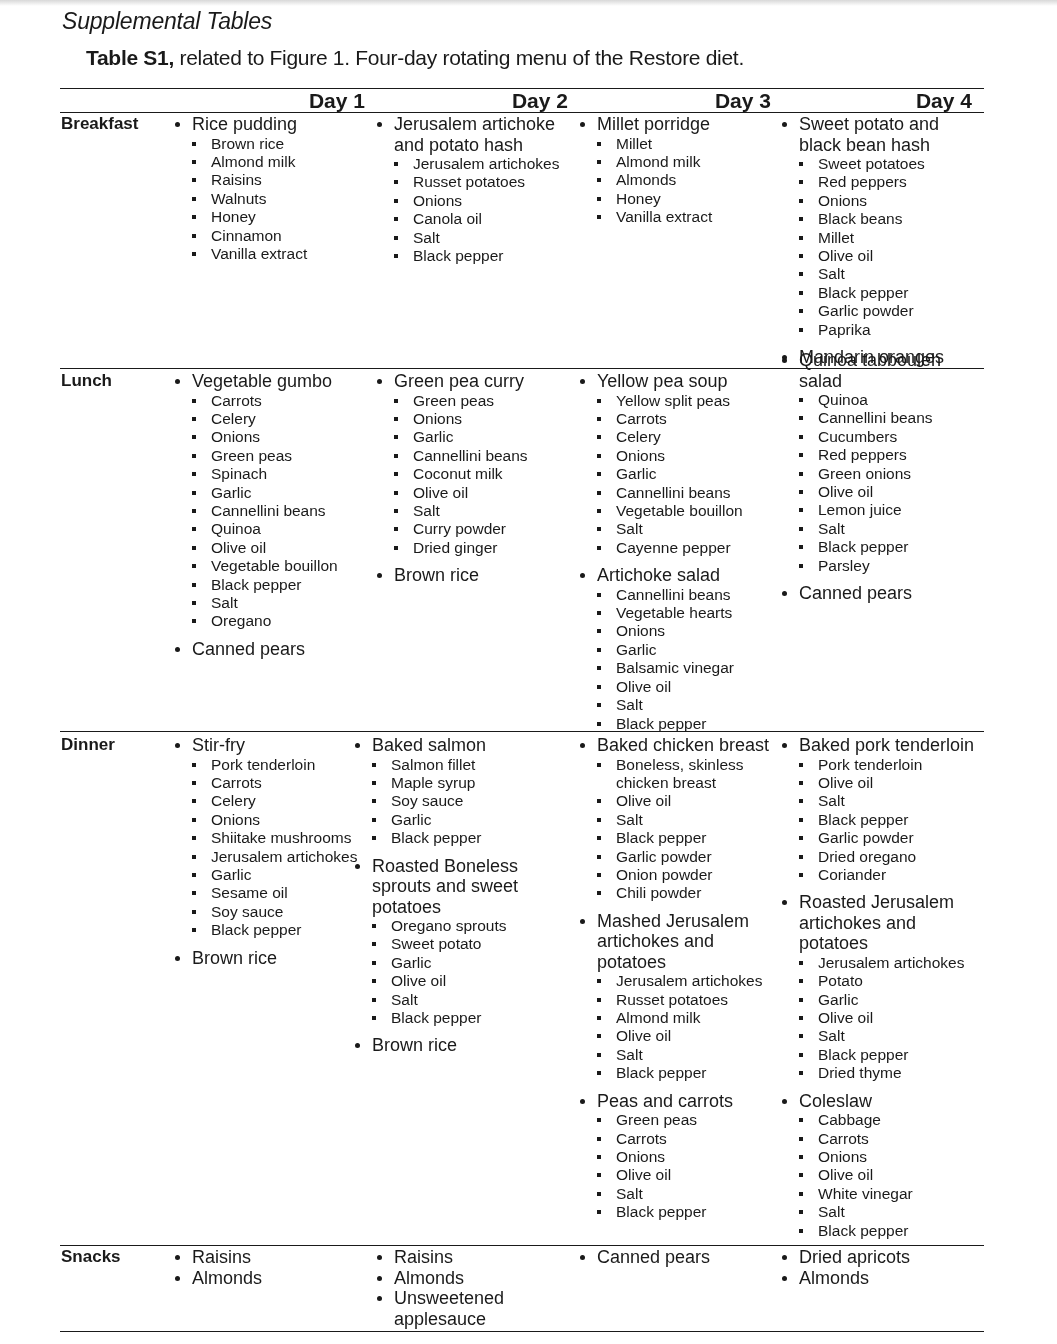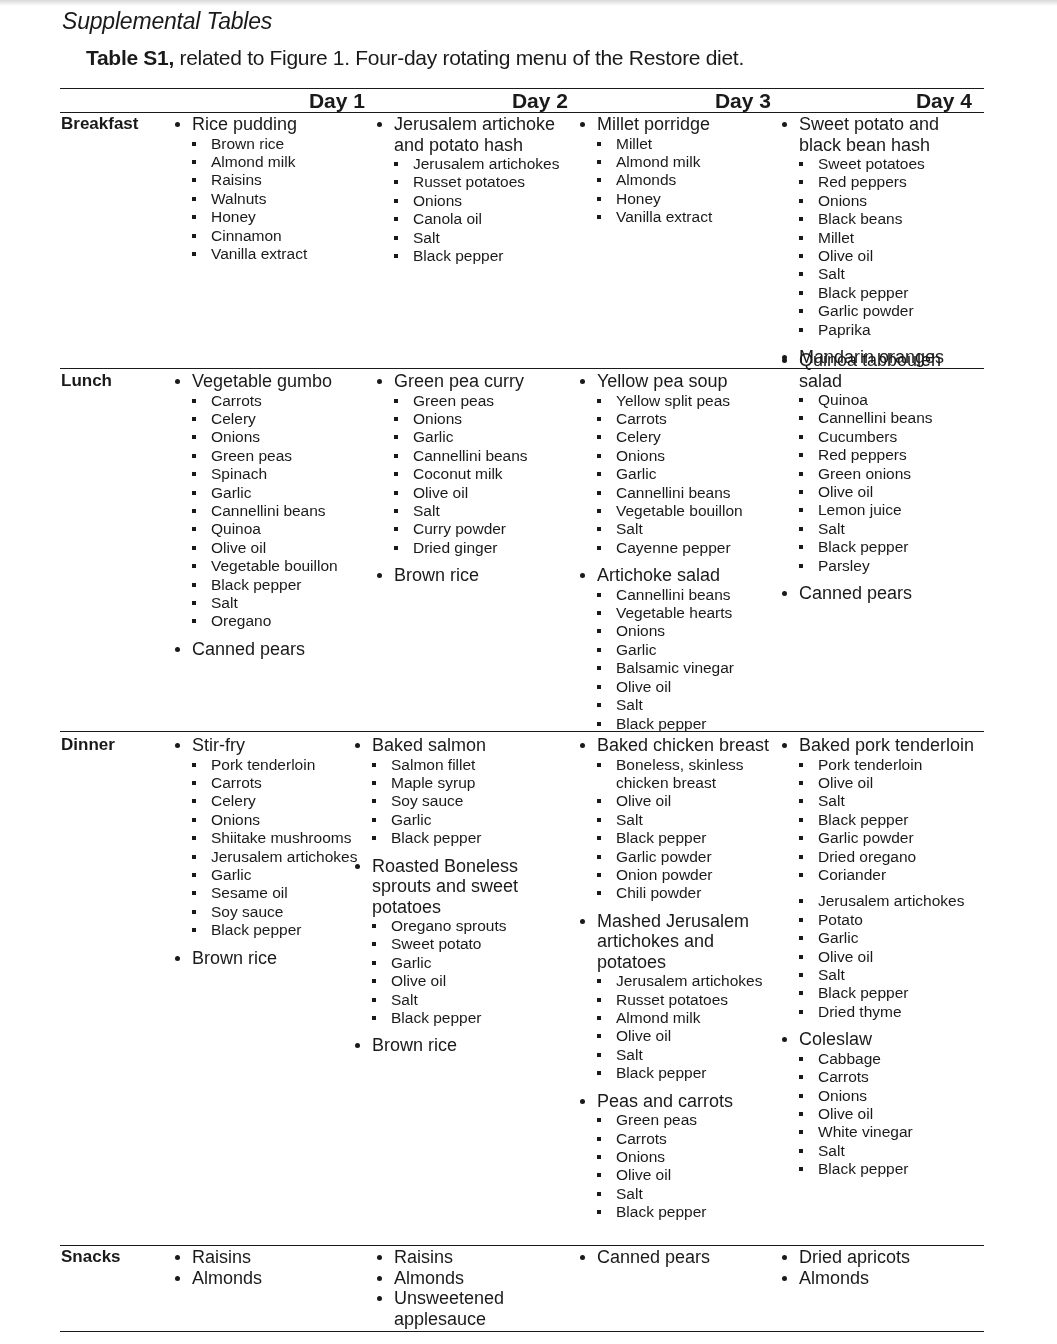--- a/index.html
+++ b/index.html
@@ -315,20 +315,21 @@
         <li class="ing">Pork tenderloin</li>
         <li class="ing">Olive oil</li>
         <li class="ing">Salt</li>
         <li class="ing">Black pepper</li>
         <li class="ing">Garlic powder</li>
         <li class="ing">Dried oregano</li>
         <li class="ing">Coriander</li>
       </ul>
     </div>
     <div class="block">
+      <div class="dish">Roasted Jerusalem artichokes and potatoes</div>
       <ul class="ings">
         <li class="ing">Jerusalem artichokes</li>
         <li class="ing">Potato</li>
         <li class="ing">Garlic</li>
         <li class="ing">Olive oil</li>
         <li class="ing">Salt</li>
         <li class="ing">Black pepper</li>
         <li class="ing">Dried thyme</li>
       </ul>
     </div>

